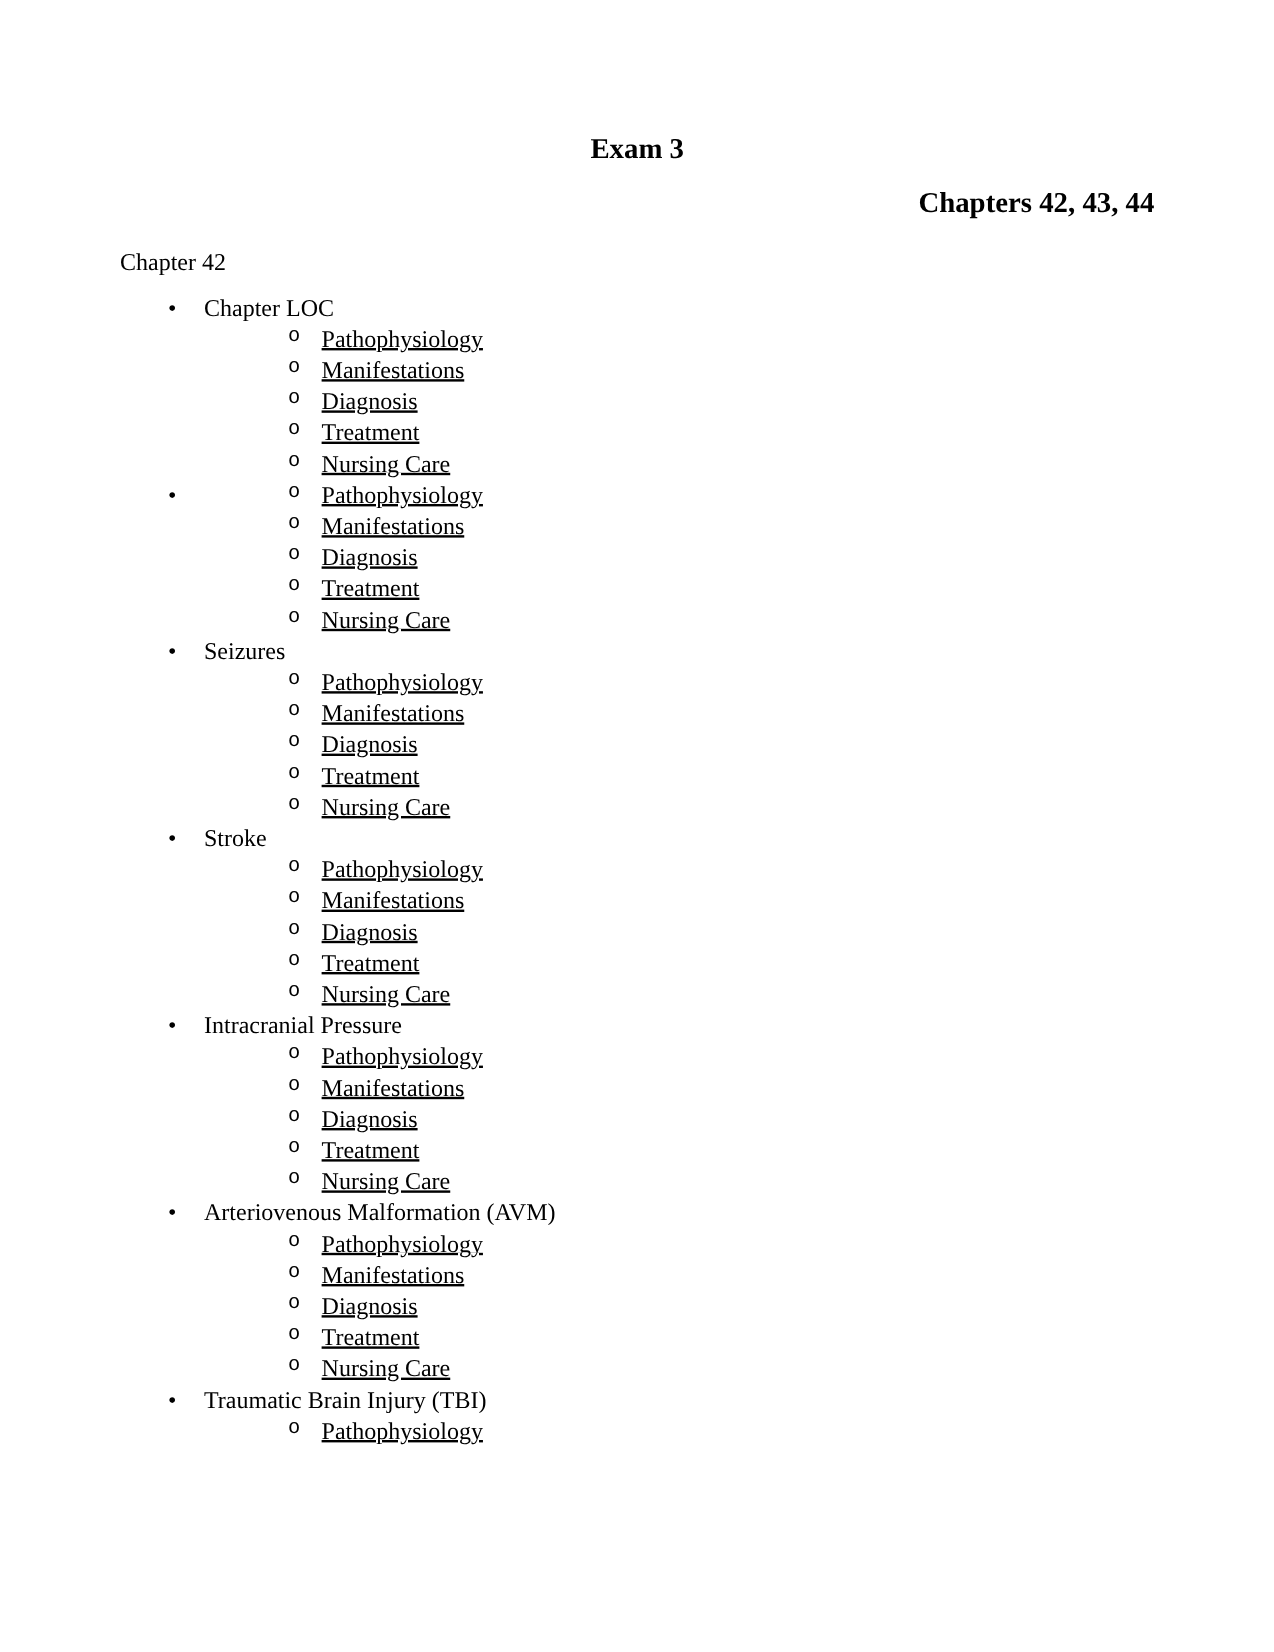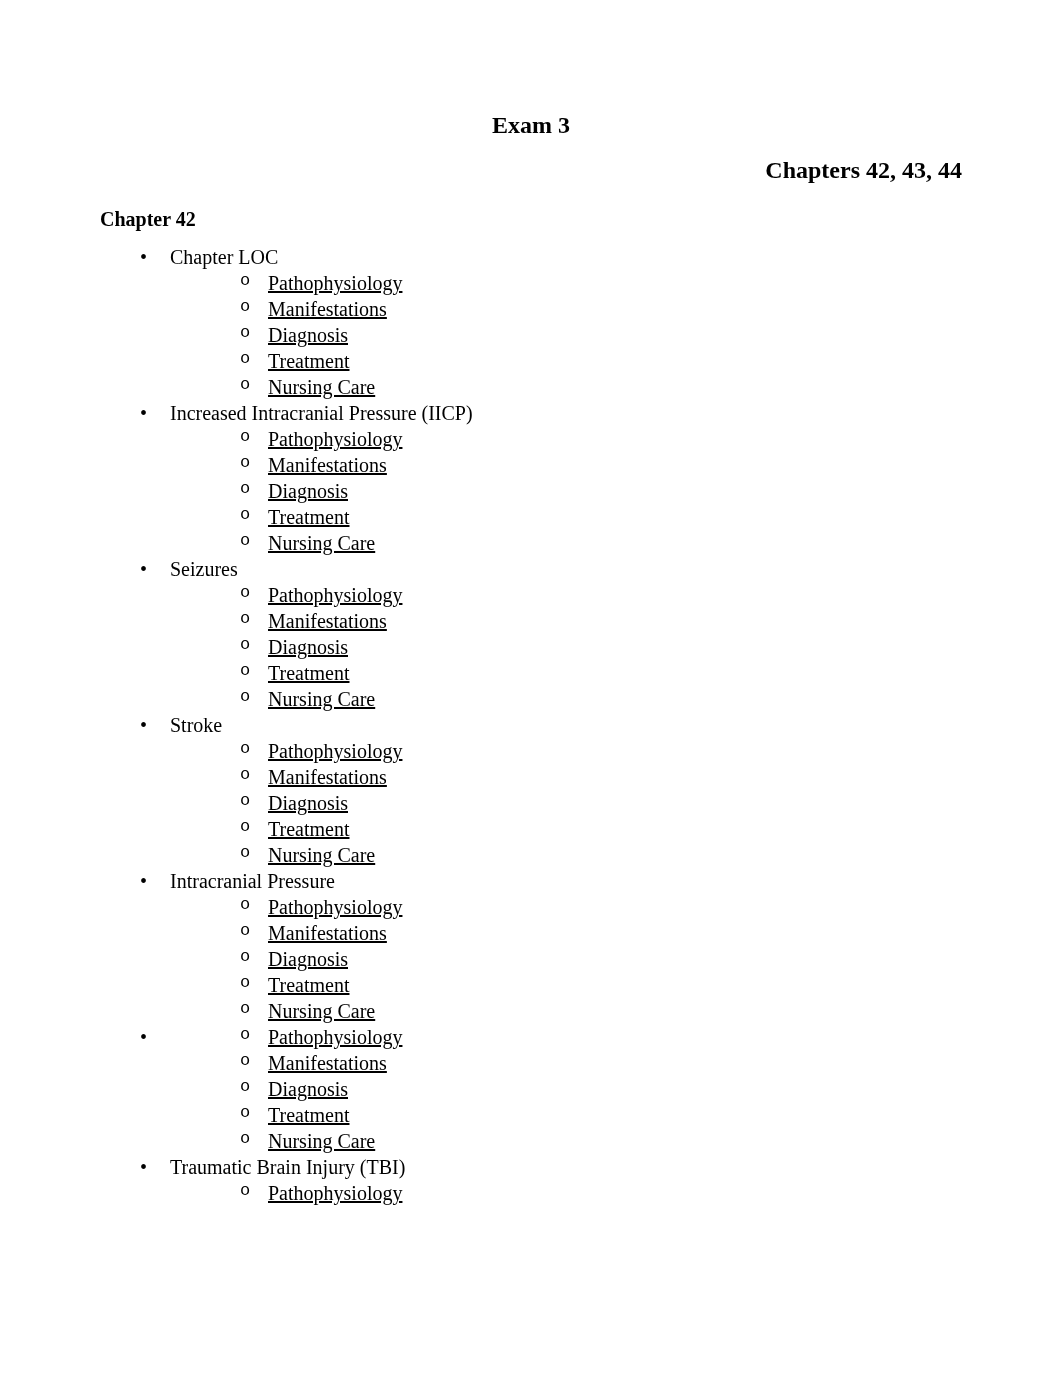--- a/index.html
+++ b/index.html
@@ -23,21 +23,21 @@
       font-size: 24px;
       margin-bottom: 14px;
     }
     .subtitle {
       text-align: right;
       font-weight: bold;
       font-size: 24px;
       margin-bottom: 20px;
     }
     .section-heading {
-      font-weight: bold;
+      font-weight: normal;
       font-size: 20px;
       margin-bottom: 12px;
     }
     ul.level1 {
       list-style: none;
       padding-left: 40px;
     }
     ul.level1 > li {
       position: relative;
       padding-left: 30px;
@@ -85,21 +85,20 @@
     <span class="li-text">Chapter LOC</span>
     <ul class="level2">
       <li><span>Pathophysiology</span></li>
       <li><span>Manifestations</span></li>
       <li><span>Diagnosis</span></li>
       <li><span>Treatment</span></li>
       <li><span>Nursing Care</span></li>
     </ul>
   </li>
   <li>
-    <span class="li-text">Increased Intracranial Pressure (IICP)</span>
     <ul class="level2">
       <li><span>Pathophysiology</span></li>
       <li><span>Manifestations</span></li>
       <li><span>Diagnosis</span></li>
       <li><span>Treatment</span></li>
       <li><span>Nursing Care</span></li>
     </ul>
   </li>
   <li>
     <span class="li-text">Seizures</span>
@@ -125,20 +124,21 @@
     <span class="li-text">Intracranial Pressure</span>
     <ul class="level2">
       <li><span>Pathophysiology</span></li>
       <li><span>Manifestations</span></li>
       <li><span>Diagnosis</span></li>
       <li><span>Treatment</span></li>
       <li><span>Nursing Care</span></li>
     </ul>
   </li>
   <li>
+    <span class="li-text">Arteriovenous Malformation (AVM)</span>
     <ul class="level2">
       <li><span>Pathophysiology</span></li>
       <li><span>Manifestations</span></li>
       <li><span>Diagnosis</span></li>
       <li><span>Treatment</span></li>
       <li><span>Nursing Care</span></li>
     </ul>
   </li>
   <li>
     <span class="li-text">Traumatic Brain Injury (TBI)</span>

